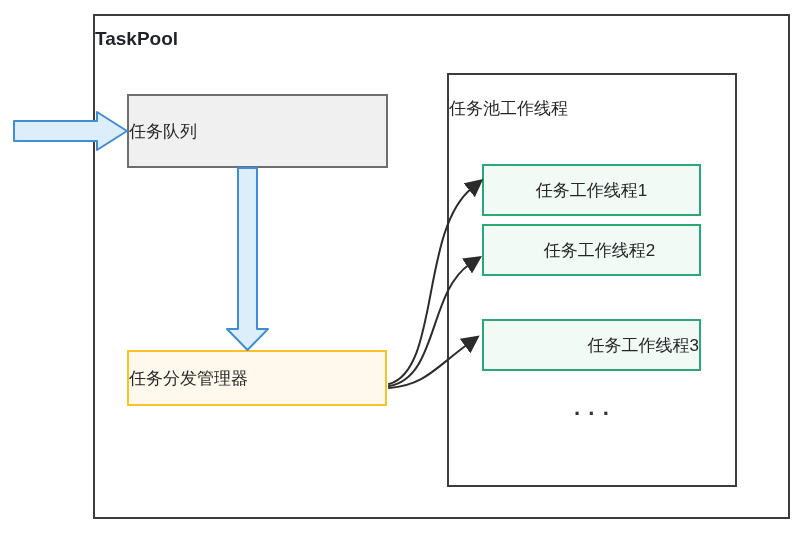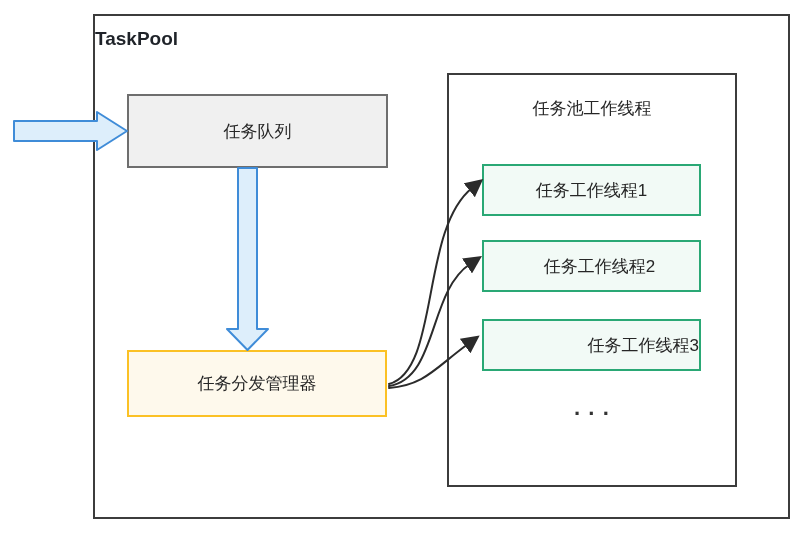--- a/index.html
+++ b/index.html
@@ -27,68 +27,67 @@
     text-align: left;
     font-size: 19px;
     font-weight: bold;
     color: #1f2329;
   }
   .node {
     position: absolute;
     box-sizing: border-box;
     display: flex;
     align-items: center;
-    justify-content: center;
+    justify-content: flex-start;
     font-size: 17px;
     color: #262626;
     z-index: 2;
   }
   .queue-box {
     left: 127px; top: 94px;
     width: 261px; height: 74px;
     background: var(--queue-fill, #f0f0f0);
     border: 2px solid var(--queue-border, #6e6e6e);
   }
   .dispatcher-box {
     left: 127px; top: 350px;
-    width: 260px; height: 67px;
+    width: 260px; height: 56px;
     background: var(--dispatcher-fill, #fef9ec);
     border: 2px solid var(--dispatcher-border, #fbc125);
   }
   .pool-container {
     position: absolute;
     left: 447px; top: 73px;
     width: 290px; height: 414px;
     border: 2px solid var(--container-border, #3c3c3c);
     background: #ffffff;
     box-sizing: border-box;
     z-index: 1;
   }
   .pool-title {
     position: absolute;
     left: 0; top: 22px;
     width: 100%;
-    text-align: center;
     font-size: 17px;
     color: #262626;
   }
   .worker-box {
     position: absolute;
     left: 33px;
     width: 219px; height: 52px;
     box-sizing: border-box;
     display: flex;
     align-items: center;
     justify-content: center;
     font-size: 17px;
     background: var(--worker-fill, #f2faf6);
     border: 2px solid var(--worker-border, #2aa875);
   }
   .worker-1 { top: 89px; }
-  .worker-2 { top: 165px; padding-left: 16px; }
+  .worker-2 { top: 149px; padding-left: 16px; }
   .worker-3 { top: 244px; justify-content: flex-end; }
   .pool-ellipsis {
     position: absolute;
     left: 0; top: 326px;
     width: 100%;
     text-align: center;
     font-size: 22px;
     font-weight: bold;
     letter-spacing: 7px;
     text-indent: 7px;

